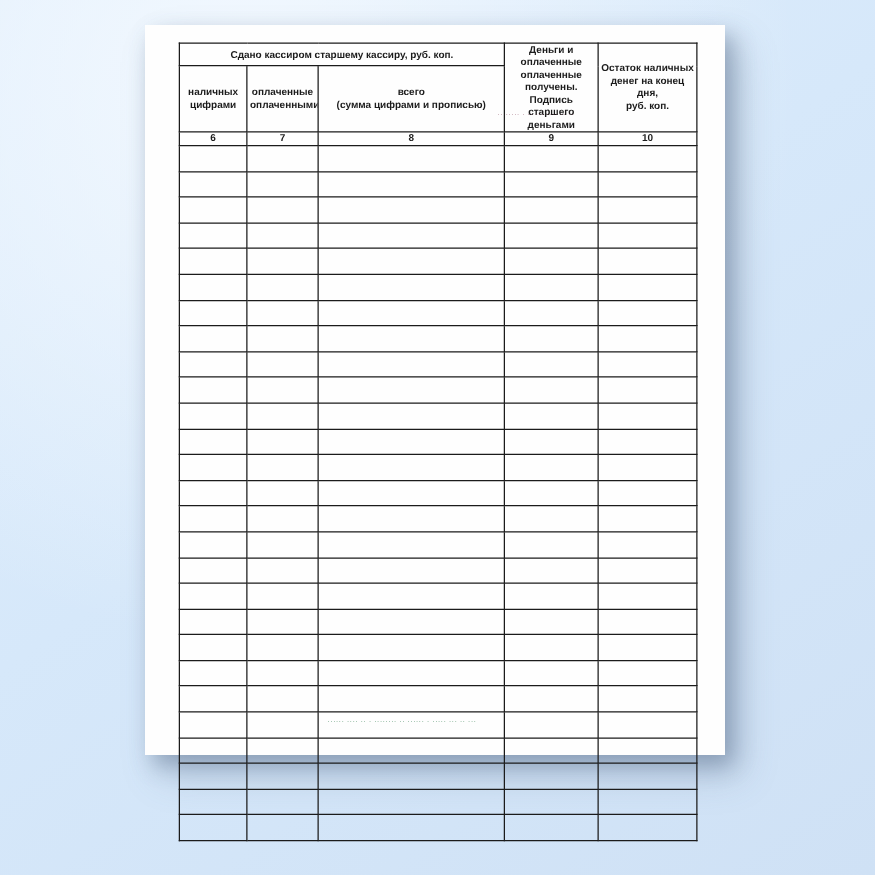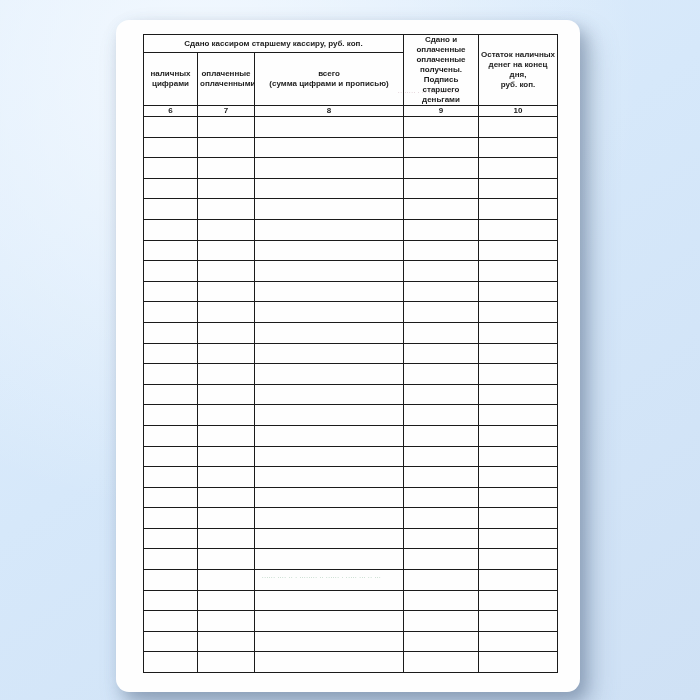--- a/index.html
+++ b/index.html
@@ -5,24 +5,23 @@
   html,body{margin:0;padding:0;}
   body{
     width:700px;height:700px;overflow:hidden;
     font-family:"Liberation Sans",sans-serif;
     background:
       radial-gradient(circle at 28% 10%, rgba(245,250,255,.9) 0%, rgba(245,250,255,0) 55%),
       linear-gradient(145deg,#e0eefc 0%,#d6e8fa 45%,#cfe1f5 100%);
     position:relative;
   }
   .page{
-    position:absolute;left:116px;top:20px;width:464px;height:672px;
+    position:absolute;left:116px;top:20px;width:464px;height:584px;
     background:#fefefe;
     box-shadow:6px 8px 16px rgba(90,110,140,.45), 12px 16px 28px rgba(90,110,140,.28);
-    border-radius:13px;
   }
   table.form{
     position:absolute;left:27px;top:14px;
     width:414px;table-layout:fixed;border-collapse:collapse;
     border:1.5px solid #161616;
   }
   table.form th, table.form td{
     border:1px solid #1b1b1b;
     padding:0 2px;
     color:#1c1c1c;
@@ -56,21 +55,21 @@
       <col style="width:54px">
         <col style="width:57px">
         <col style="width:149px">
       <col style="width:75px">
         <col style="width:79px">
     </colgroup>
     <thead>
       <tr class="r-group">
         <th colspan="3">Сдано кассиром старшему кассиру, руб. коп.</th>
         <th rowspan="2">
-          <span class="hl">Сдано и</span>
+          <span class="hl">Деньги и</span>
           <span class="hl">оплаченные</span>
           <span class="hl">оплаченные</span>
           <span class="hl">получены. Подпись</span>
           <span class="hl">старшего деньгами</span>
         </th>
         <th rowspan="2">
           <span class="hl">Остаток наличных</span>
           <span class="hl">денег на конец дня,</span>
           <span class="hl">руб. коп.</span>
         </th>

